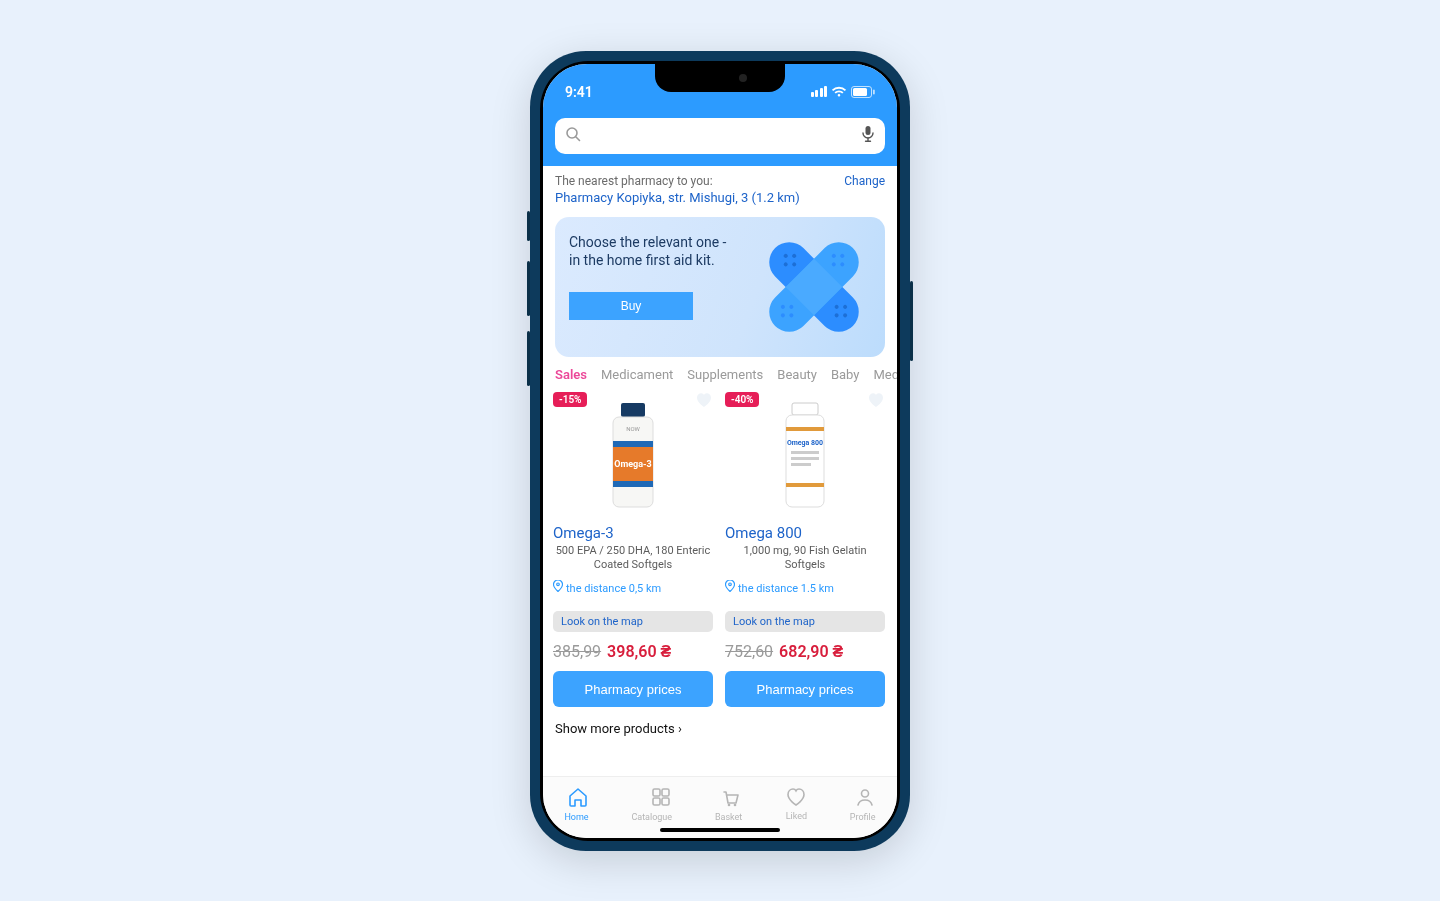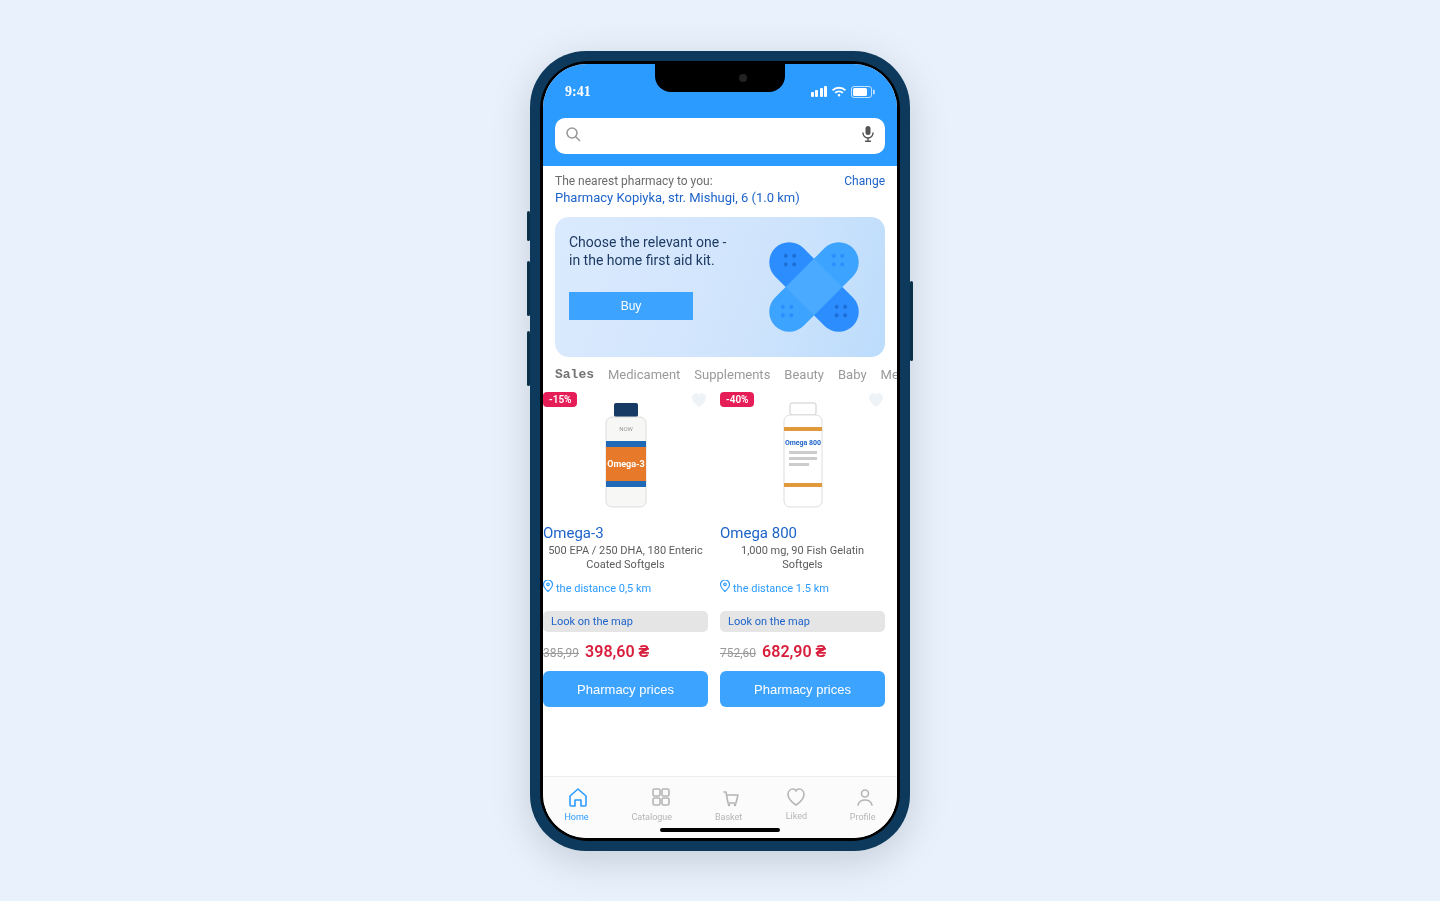--- a/index.html
+++ b/index.html
@@ -67,21 +67,20 @@
   .status-bar {
     height: 46px;
     background: #2c9bff;
     display: flex;
     align-items: center;
     justify-content: space-between;
     padding: 10px 22px 0 22px;
     color: #fff;
     font-size: 14px;
     font-weight: 600;
-    font-family: Liberation Serif, serif;
   }
   .status-right { display:flex; align-items:center; gap:4px; }
   .signal-bars { display:flex; align-items:flex-end; gap:1.5px; }
   .signal-bars span { width:3px; background:#fff; border-radius:1px; }
   .signal-bars span:nth-child(1){height:5px;}
   .signal-bars span:nth-child(2){height:7px;}
   .signal-bars span:nth-child(3){height:9px;}
   .signal-bars span:nth-child(4){height:11px;}
   .wifi-icon svg, .battery-icon svg { display:block; }
 
@@ -154,26 +153,26 @@
   .tabs {
     display:flex;
     gap:14px;
     padding: 0 12px;
     font-size:13px;
     color:#9a9a9a;
     overflow:hidden;
     white-space:nowrap;
   }
   .tab { cursor:pointer; }
-  .tab.active { color:#737373; font-weight:600;font-family:Liberation Mono, monospace; }
+  .tab.active { color:#ec4899; font-weight:600; }
 
   .products {
     display:flex;
     gap:12px;
-    padding: 10px 12px 0 0;
+    padding: 10px 12px 0 10px;
   }
   .card {
     flex:1;
     display:flex;
     flex-direction:column;
     position:relative;
   }
   .badge {
     position:absolute;
     top:0; left:0;
@@ -200,21 +199,21 @@
     display:inline-block;
     background:#e5e5e5;
     color:#1d63c9;
     font-size:11px;
     padding:4px 8px;
     border-radius:5px;
     margin-top:16px;
     cursor:pointer;
   }
   .price-row { display:flex; align-items:baseline; gap:6px; margin-top:10px; }
-  .old-price { color:#9a9a9a; font-size:12px; text-decoration:line-through; }
+  .old-price { color:#9a9a9a; font-size:16px; text-decoration:line-through; }
   .new-price { color:#d81e3c; font-size:16px; font-weight:600; }
   .pharm-btn {
     margin-top:10px;
     background:#3ca3ff;
     color:#fff;
     border:none;
     border-radius:6px;
     height:36px;
     font-size:13px;
     cursor:pointer;
@@ -314,21 +313,21 @@
         </div>
       </div>
 
       <div class="content">
 
         <div class="nearest">
           <div class="nearest-row1">
             <span class="nearest-label">The nearest pharmacy to you:</span>
             <a class="change-link">Change</a>
           </div>
-          <div class="nearest-addr">Pharmacy Kopiyka, str. Mishugi, 6 (1.0 km)</div>
+          <div class="nearest-addr">Pharmacy Kopiyka, str. Mishugi, 3 (1.2 km)</div>
         </div>
 
         <div class="banner">
           <div class="banner-title">
             <div>Choose the relevant one -</div>
             <div>in the home first aid kit.</div>
           </div>
           <button class="banner-buy">Buy</button>
           <div class="bandaid">
             <svg width="130" height="120" viewBox="0 0 130 120">
@@ -441,20 +440,21 @@
             </div>
             <span class="map-chip">Look on the map</span>
             <div class="price-row">
               <span class="old-price">752,60</span>
               <span class="new-price">682,90 ₴</span>
             </div>
             <button class="pharm-btn">Pharmacy prices</button>
           </div>
         </div>
 
+        <div class="show-more">Show more products  ›</div>
       </div>
 
       <div class="tabbar">
         <div class="tabbar-item active">
           <span>
             <svg width="22" height="22" viewBox="0 0 22 22">
                 <path d="M3 10l8-7 8 7v9a1 1 0 01-1 1h-4v-6h-6v6H4a1 1 0 01-1-1v-9z" fill="none" stroke="#2c9bff" stroke-width="1.6" stroke-linejoin="round"></path>
               </svg>
           </span>
           <span>Home</span>

